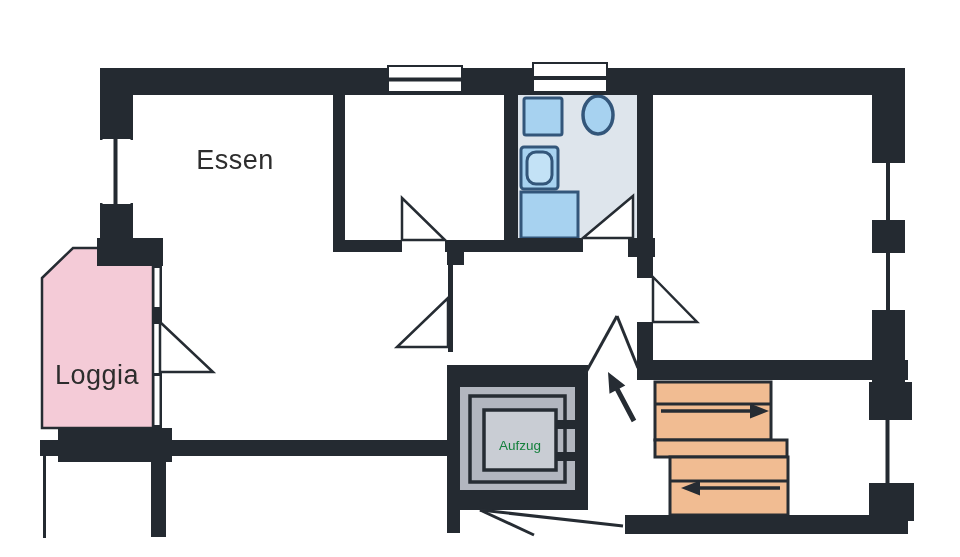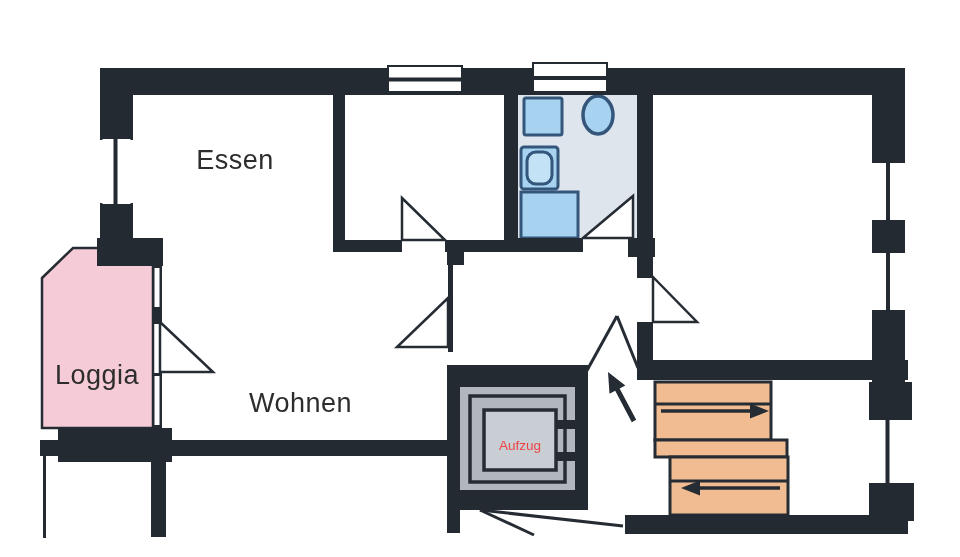--- a/index.html
+++ b/index.html
@@ -10,21 +10,21 @@
   .plan svg{position:absolute;left:0;top:0;}
   .wall{fill:#242a31;}
   .winwhite{fill:#ffffff;}
   .windiv{fill:#242a31;}
   .door-tri{fill:#ffffff;stroke:#262c33;stroke-width:2.5;stroke-linejoin:miter;}
   .thin{stroke:#262c33;stroke-width:3;fill:none;}
   .room-label{
     position:absolute;text-align:center;color:#2d2d2d;font-size:27px;
     letter-spacing:0.5px;line-height:1;white-space:nowrap;
   }
-  .small-label{font-size:13.5px;color:#ef4444;letter-spacing:0;}
+  .small-label{font-size:13.5px;color:#15803d;letter-spacing:0;}
 </style>
 </head>
 <body>
 
 <div class="plan">
 
   <svg width="960" height="557" viewBox="0 0 960 557">
 
     <g>
       <rect x="518" y="95" width="119" height="143" fill="#dee5ec"></rect>
@@ -123,17 +123,16 @@
       <line x1="585" y1="374" x2="617" y2="316" class="thin"></line>
       <line x1="617" y1="316" x2="638" y2="368" class="thin"></line>
       <line x1="480" y1="510" x2="534" y2="535" class="thin"></line>
       <line x1="480" y1="510" x2="623" y2="526" class="thin"></line>
     </g>
 
     <polygon fill="#262c33" points="608,372 625.3,385.4 619.6,388.4 636.2,419.8 631.8,422.2 615.2,390.8 609.5,393.8"></polygon>
   </svg>
 
   <div class="room-label" style="left:155px;top:147px;width:160px;">Essen</div>
-  <div class="room-label" style="left:218px;top:390px;width:165px;">Wohnen</div>
   <div class="room-label" style="left:37px;top:334px;width:120px;margin-top:28px;">Loggia</div>
   <div class="room-label small-label" style="left:482px;top:439px;width:76px;">Aufzug</div>
 
 </div>
 
 </body></html>

